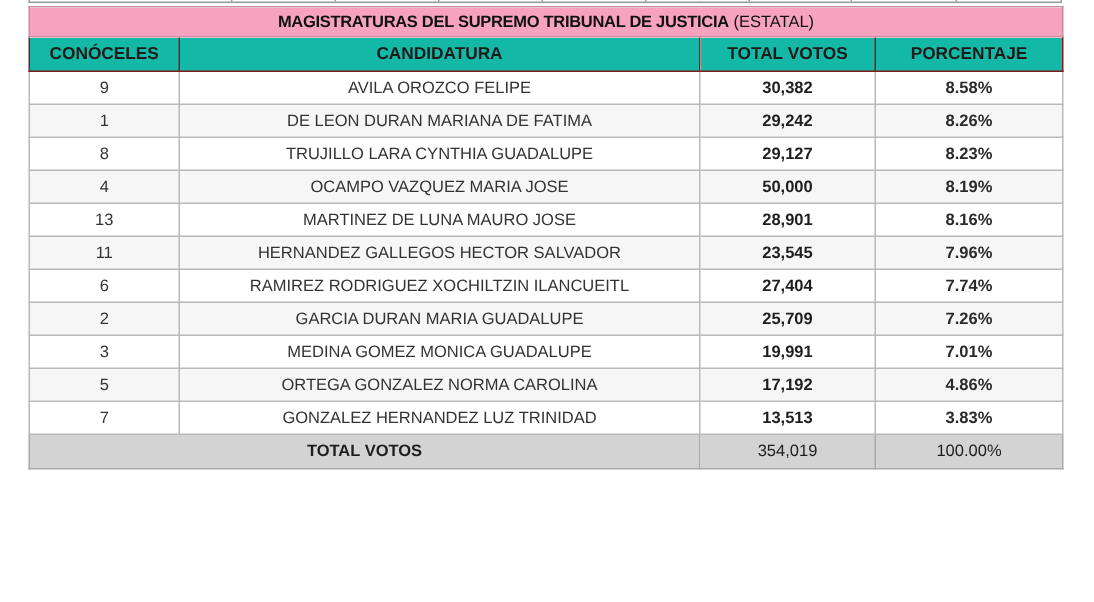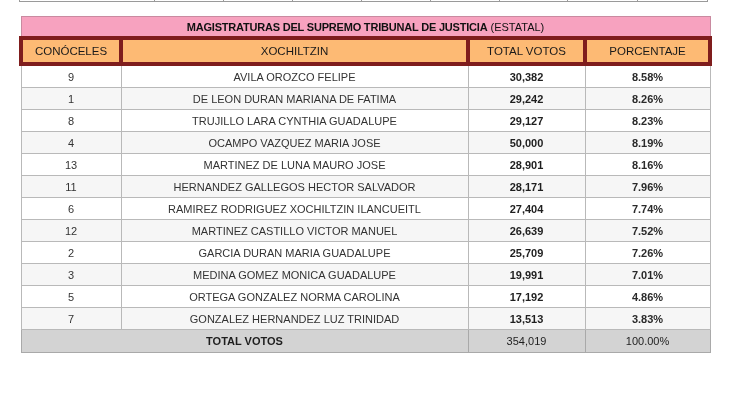--- a/index.html
+++ b/index.html
@@ -3,30 +3,30 @@
 <meta charset="utf-8">
 <style>
   html, body { margin: 0; padding: 0; background: #ffffff; }
   body { width: 729px; height: 401px; position: relative; overflow: hidden;
          font-family: "Liberation Sans", "DejaVu Sans", sans-serif; color: #2b2b2b; }
   .top-strip { position: absolute; left: 19px; top: -4px; width: 689px; height: 6px;
                border: 1px solid #9a9a9a; border-top: none; box-sizing: border-box; display: flex; }
   .top-strip .seg { height: 100%; border-right: 1px solid #9a9a9a; box-sizing: border-box; }
   .top-strip .seg:last-child { border-right: none; }
 
-  table.results { position: absolute; left: 19px; top: 16px; width: 689px;
+  table.results { position: absolute; left: 19px; top: 4px; width: 689px;
                   border-collapse: collapse; table-layout: fixed; }
   table.results td, table.results th { border: 1px solid #b9b9b9; padding: 0; text-align: center;
                   font-size: 11px; white-space: nowrap; overflow: hidden; }
   tr.title-row th { background: #f7a2bf; height: 19px; font-size: 11px; color: #111;
                     border: 1px solid #c98aa0; }
   tr.title-row .t-bold { font-weight: 900; letter-spacing: -0.2px; }
   tr.title-row .t-norm { font-weight: normal; }
-  tr.head-row th { background: #fdba74; height: 22px; font-weight: normal; font-size: 11.5px; color: #1a1a1a;
-                   border: 4px solid #7f1d1d; }
+  tr.head-row th { background: #14b8a6; height: 22px; font-weight: bold; font-size: 11.5px; color: #1a1a1a;
+                   border: 1px solid #7f1d1d; }
   tr.data-row td { height: 21px; font-size: 11px; color: #333; }
   tr.data-row:nth-child(even) td { background: #f6f6f6; }
   tr.data-row td.votes { font-weight: bold; color: #1e1e1e; }
   tr.data-row td.pct { font-weight: bold; color: #2a2a2a; }
   tr.total-row td { background: #d3d3d3; height: 22px; font-size: 11px; color: #1e1e1e; border: 1px solid #a9a9a9; }
   tr.total-row td.total-label { font-weight: bold; }
 </style>
 </head>
 <body>
 
@@ -50,21 +50,21 @@
     <col style="width:125px">
   </colgroup>
   <thead>
     <tr class="title-row">
       <th colspan="4">
         <span class="t-bold">MAGISTRATURAS DEL SUPREMO TRIBUNAL DE JUSTICIA</span><span class="t-norm"> (ESTATAL)</span>
       </th>
     </tr>
     <tr class="head-row">
       <th>CONÓCELES</th>
-      <th>XOCHILTZIN</th>
+      <th>CANDIDATURA</th>
       <th>TOTAL VOTOS</th>
       <th>PORCENTAJE</th>
     </tr>
   </thead>
   <tbody>
     <tr class="data-row">
       <td>9</td>
       <td>AVILA OROZCO FELIPE</td>
       <td class="votes">30,382</td>
       <td class="pct">8.58%</td>
@@ -89,34 +89,28 @@
     </tr>
     <tr class="data-row">
       <td>13</td>
       <td>MARTINEZ DE LUNA MAURO JOSE</td>
       <td class="votes">28,901</td>
       <td class="pct">8.16%</td>
     </tr>
     <tr class="data-row">
       <td>11</td>
       <td>HERNANDEZ GALLEGOS HECTOR SALVADOR</td>
-      <td class="votes">28,171</td>
+      <td class="votes">23,545</td>
       <td class="pct">7.96%</td>
     </tr>
     <tr class="data-row">
       <td>6</td>
       <td>RAMIREZ RODRIGUEZ XOCHILTZIN ILANCUEITL</td>
       <td class="votes">27,404</td>
       <td class="pct">7.74%</td>
-    </tr>
-    <tr class="data-row">
-      <td>12</td>
-      <td>MARTINEZ CASTILLO VICTOR MANUEL</td>
-      <td class="votes">26,639</td>
-      <td class="pct">7.52%</td>
     </tr>
     <tr class="data-row">
       <td>2</td>
       <td>GARCIA DURAN MARIA GUADALUPE</td>
       <td class="votes">25,709</td>
       <td class="pct">7.26%</td>
     </tr>
     <tr class="data-row">
       <td>3</td>
       <td>MEDINA GOMEZ MONICA GUADALUPE</td>

